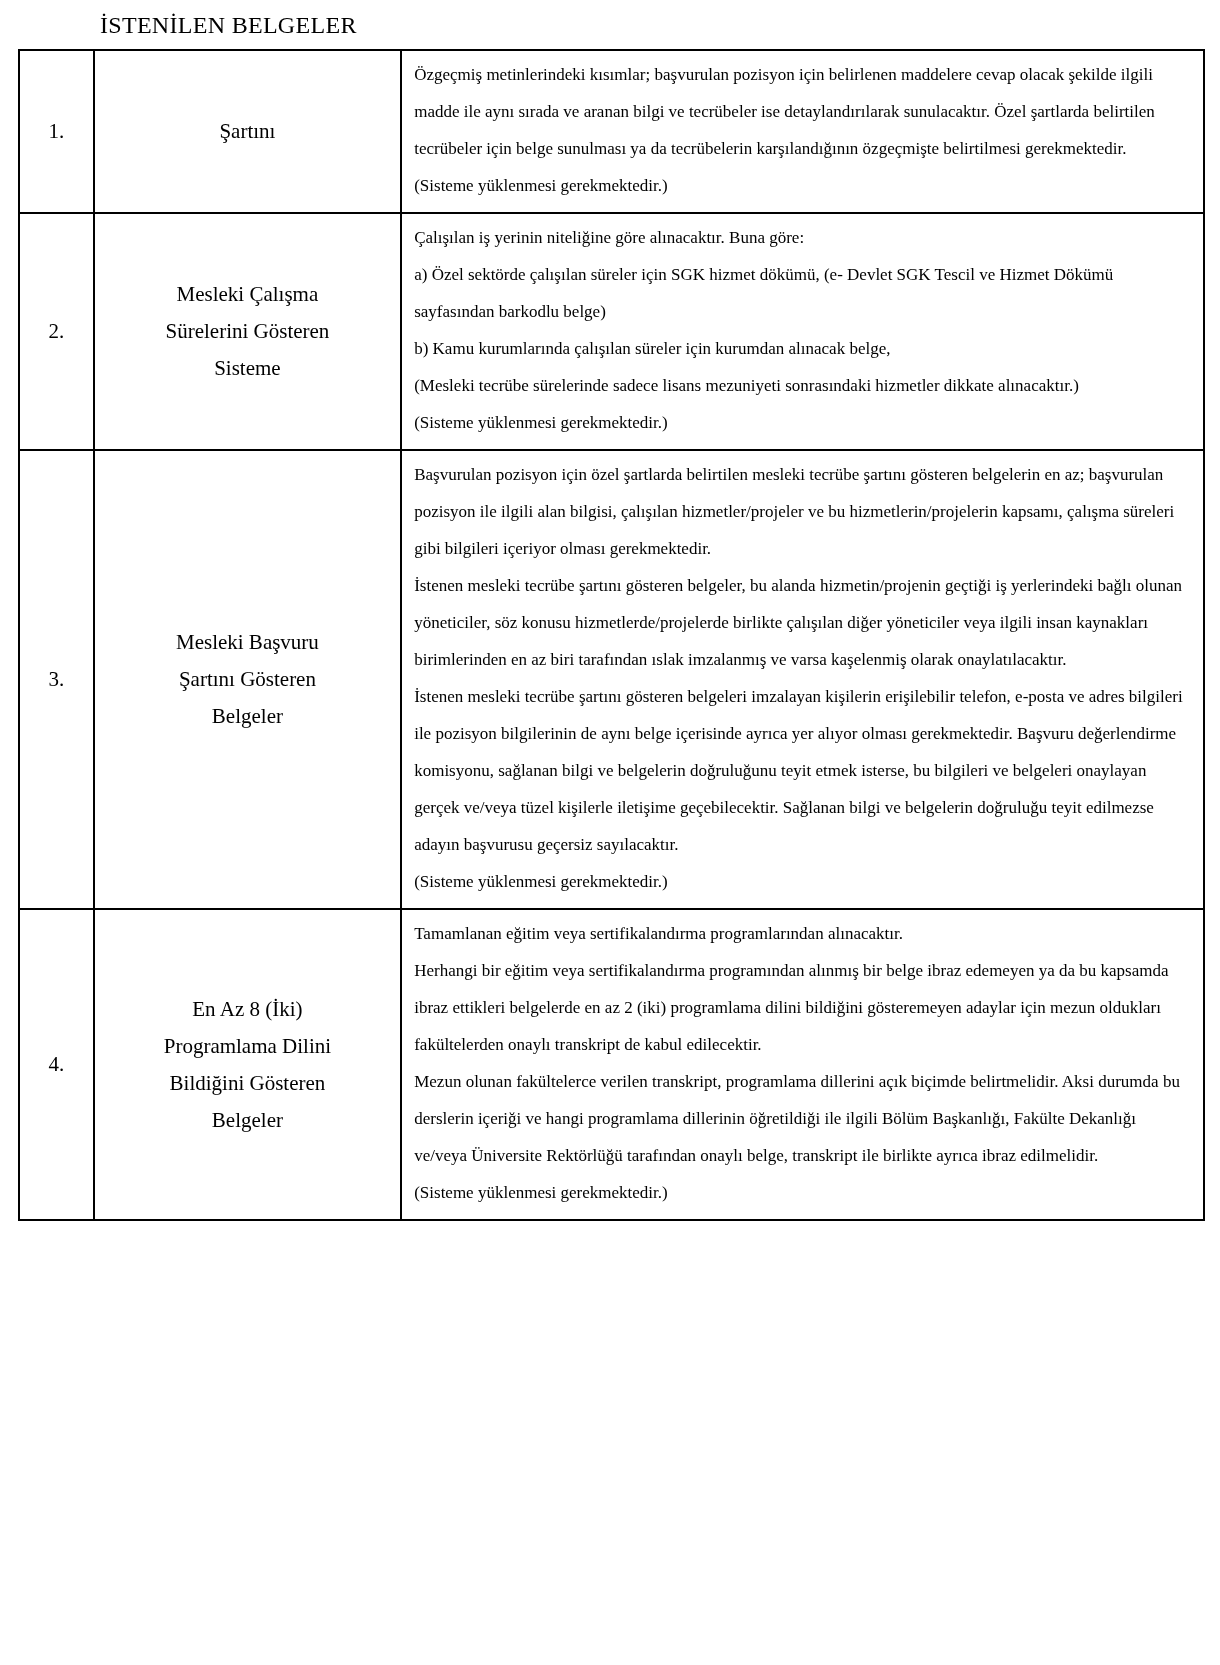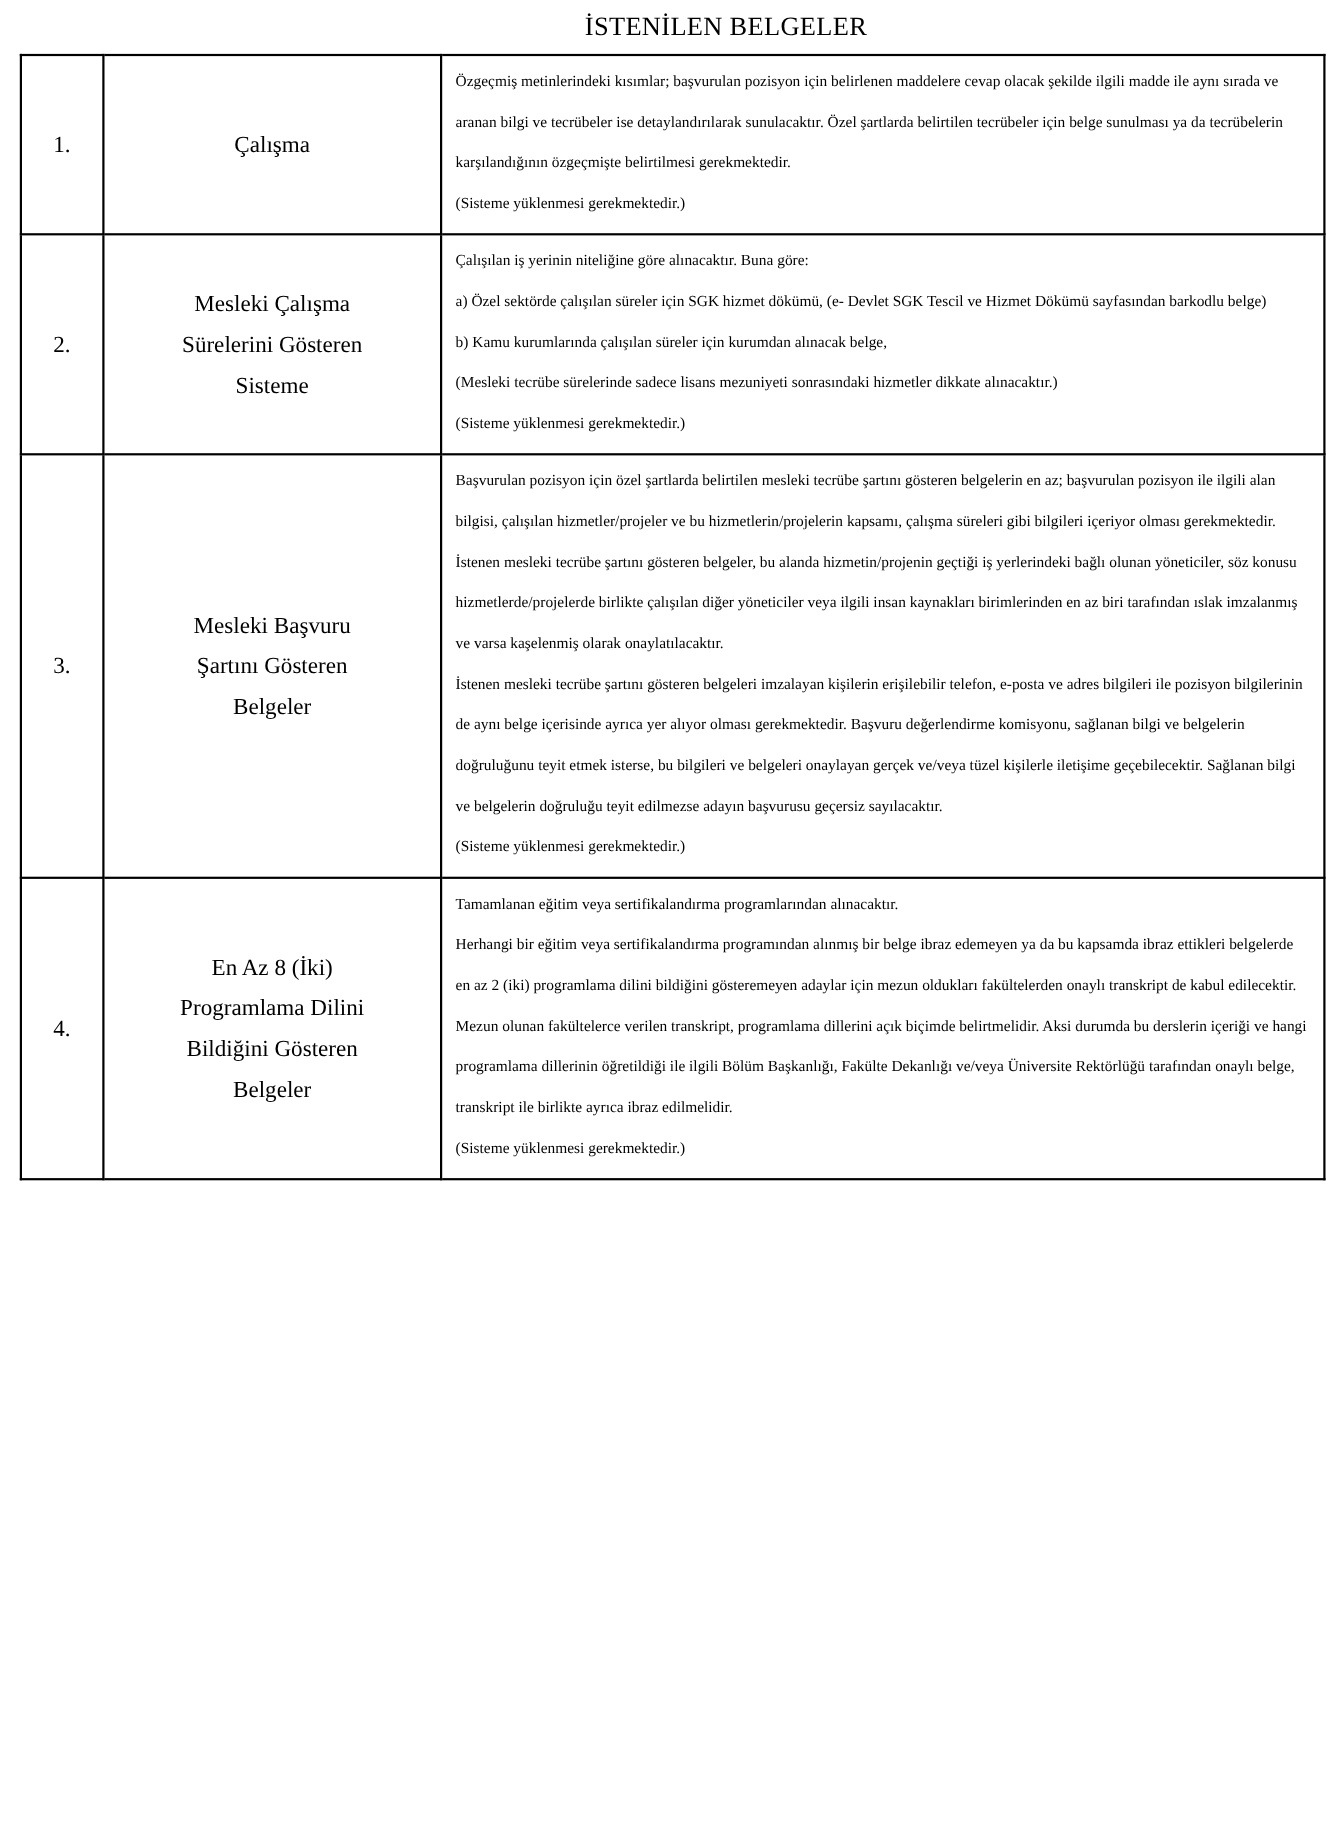--- a/index.html
+++ b/index.html
@@ -14,21 +14,20 @@
     min-height: 1665px;
     padding-top: 12px;
     background: #ffffff;
   }
   .doc-title {
     font-size: 24px;
     font-weight: normal;
     letter-spacing: 0.3px;
     margin: 0 0 10px 100px;
     font-family: "Liberation Serif", serif;
-    text-align: center;
   }
   table.doc-table {
     border-collapse: collapse;
     table-layout: fixed;
     width: 1187px;
     margin-left: 18px;
   }
   table.doc-table td {
     border: 2px solid #000000;
   }
@@ -45,38 +44,38 @@
     vertical-align: middle;
     font-size: 21px;
     line-height: 37px;
     padding: 6px 10px;
     white-space: pre-line;
   }
   td.col-desc {
     width: 731px;
     text-align: left;
     vertical-align: top;
-    font-size: 14px;
+    font-size: 17px;
     line-height: 37px;
     padding: 5px 14px 8px 12px;
     white-space: pre-line;
   }
 </style>
 </head>
 <body>
 
 <div class="page">
 
   <h1 class="doc-title">İSTENİLEN BELGELER</h1>
 
   <table class="doc-table">
     <tbody>
       <tr>
         <td class="col-num">1.</td>
-        <td class="col-name">Çalışma</td>
+        <td class="col-name">Şartını</td>
         <td class="col-desc">Özgeçmiş metinlerindeki kısımlar; başvurulan pozisyon için belirlenen maddelere cevap olacak şekilde ilgili madde ile aynı sırada ve aranan bilgi ve tecrübeler ise detaylandırılarak sunulacaktır. Özel şartlarda belirtilen tecrübeler için belge sunulması ya da tecrübelerin karşılandığının özgeçmişte belirtilmesi gerekmektedir.
 (Sisteme yüklenmesi gerekmektedir.)</td>
       </tr>
       <tr>
         <td class="col-num">2.</td>
         <td class="col-name">Mesleki Çalışma
 Sürelerini Gösteren
 Sisteme</td>
         <td class="col-desc">Çalışılan iş yerinin niteliğine göre alınacaktır. Buna göre:
 a) Özel sektörde çalışılan süreler için SGK hizmet dökümü, (e- Devlet SGK Tescil ve Hizmet Dökümü sayfasından barkodlu belge)

